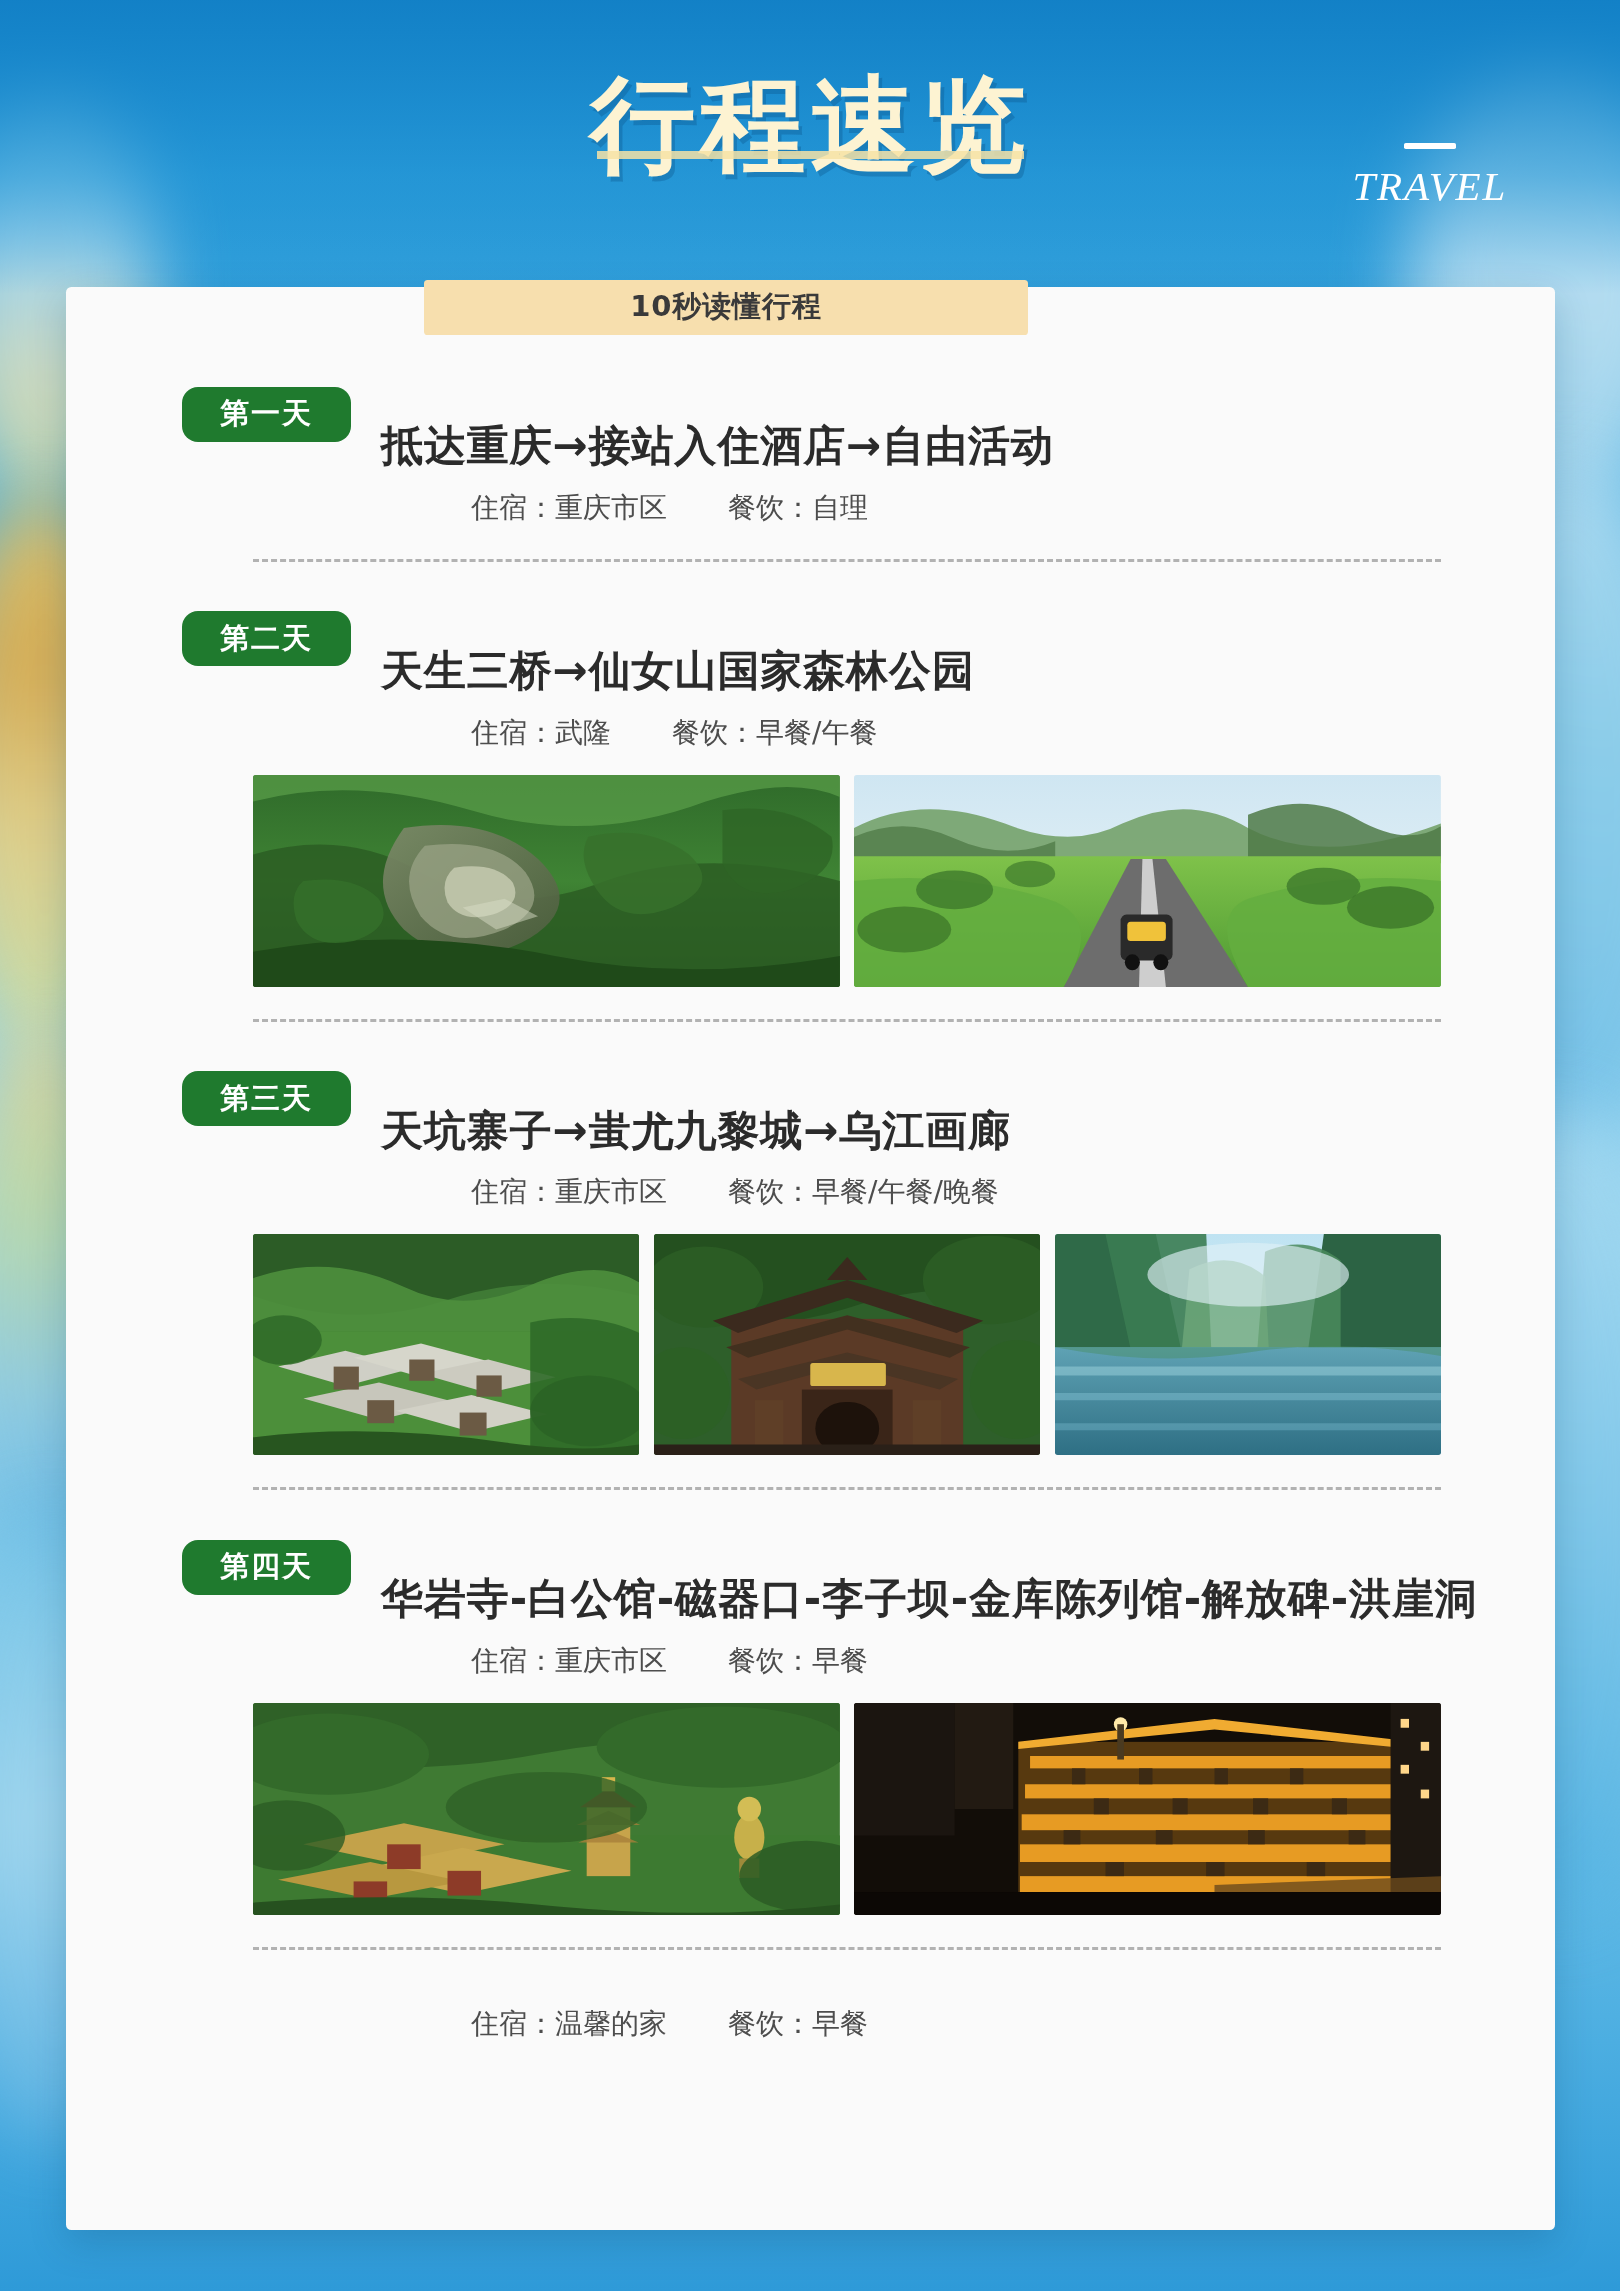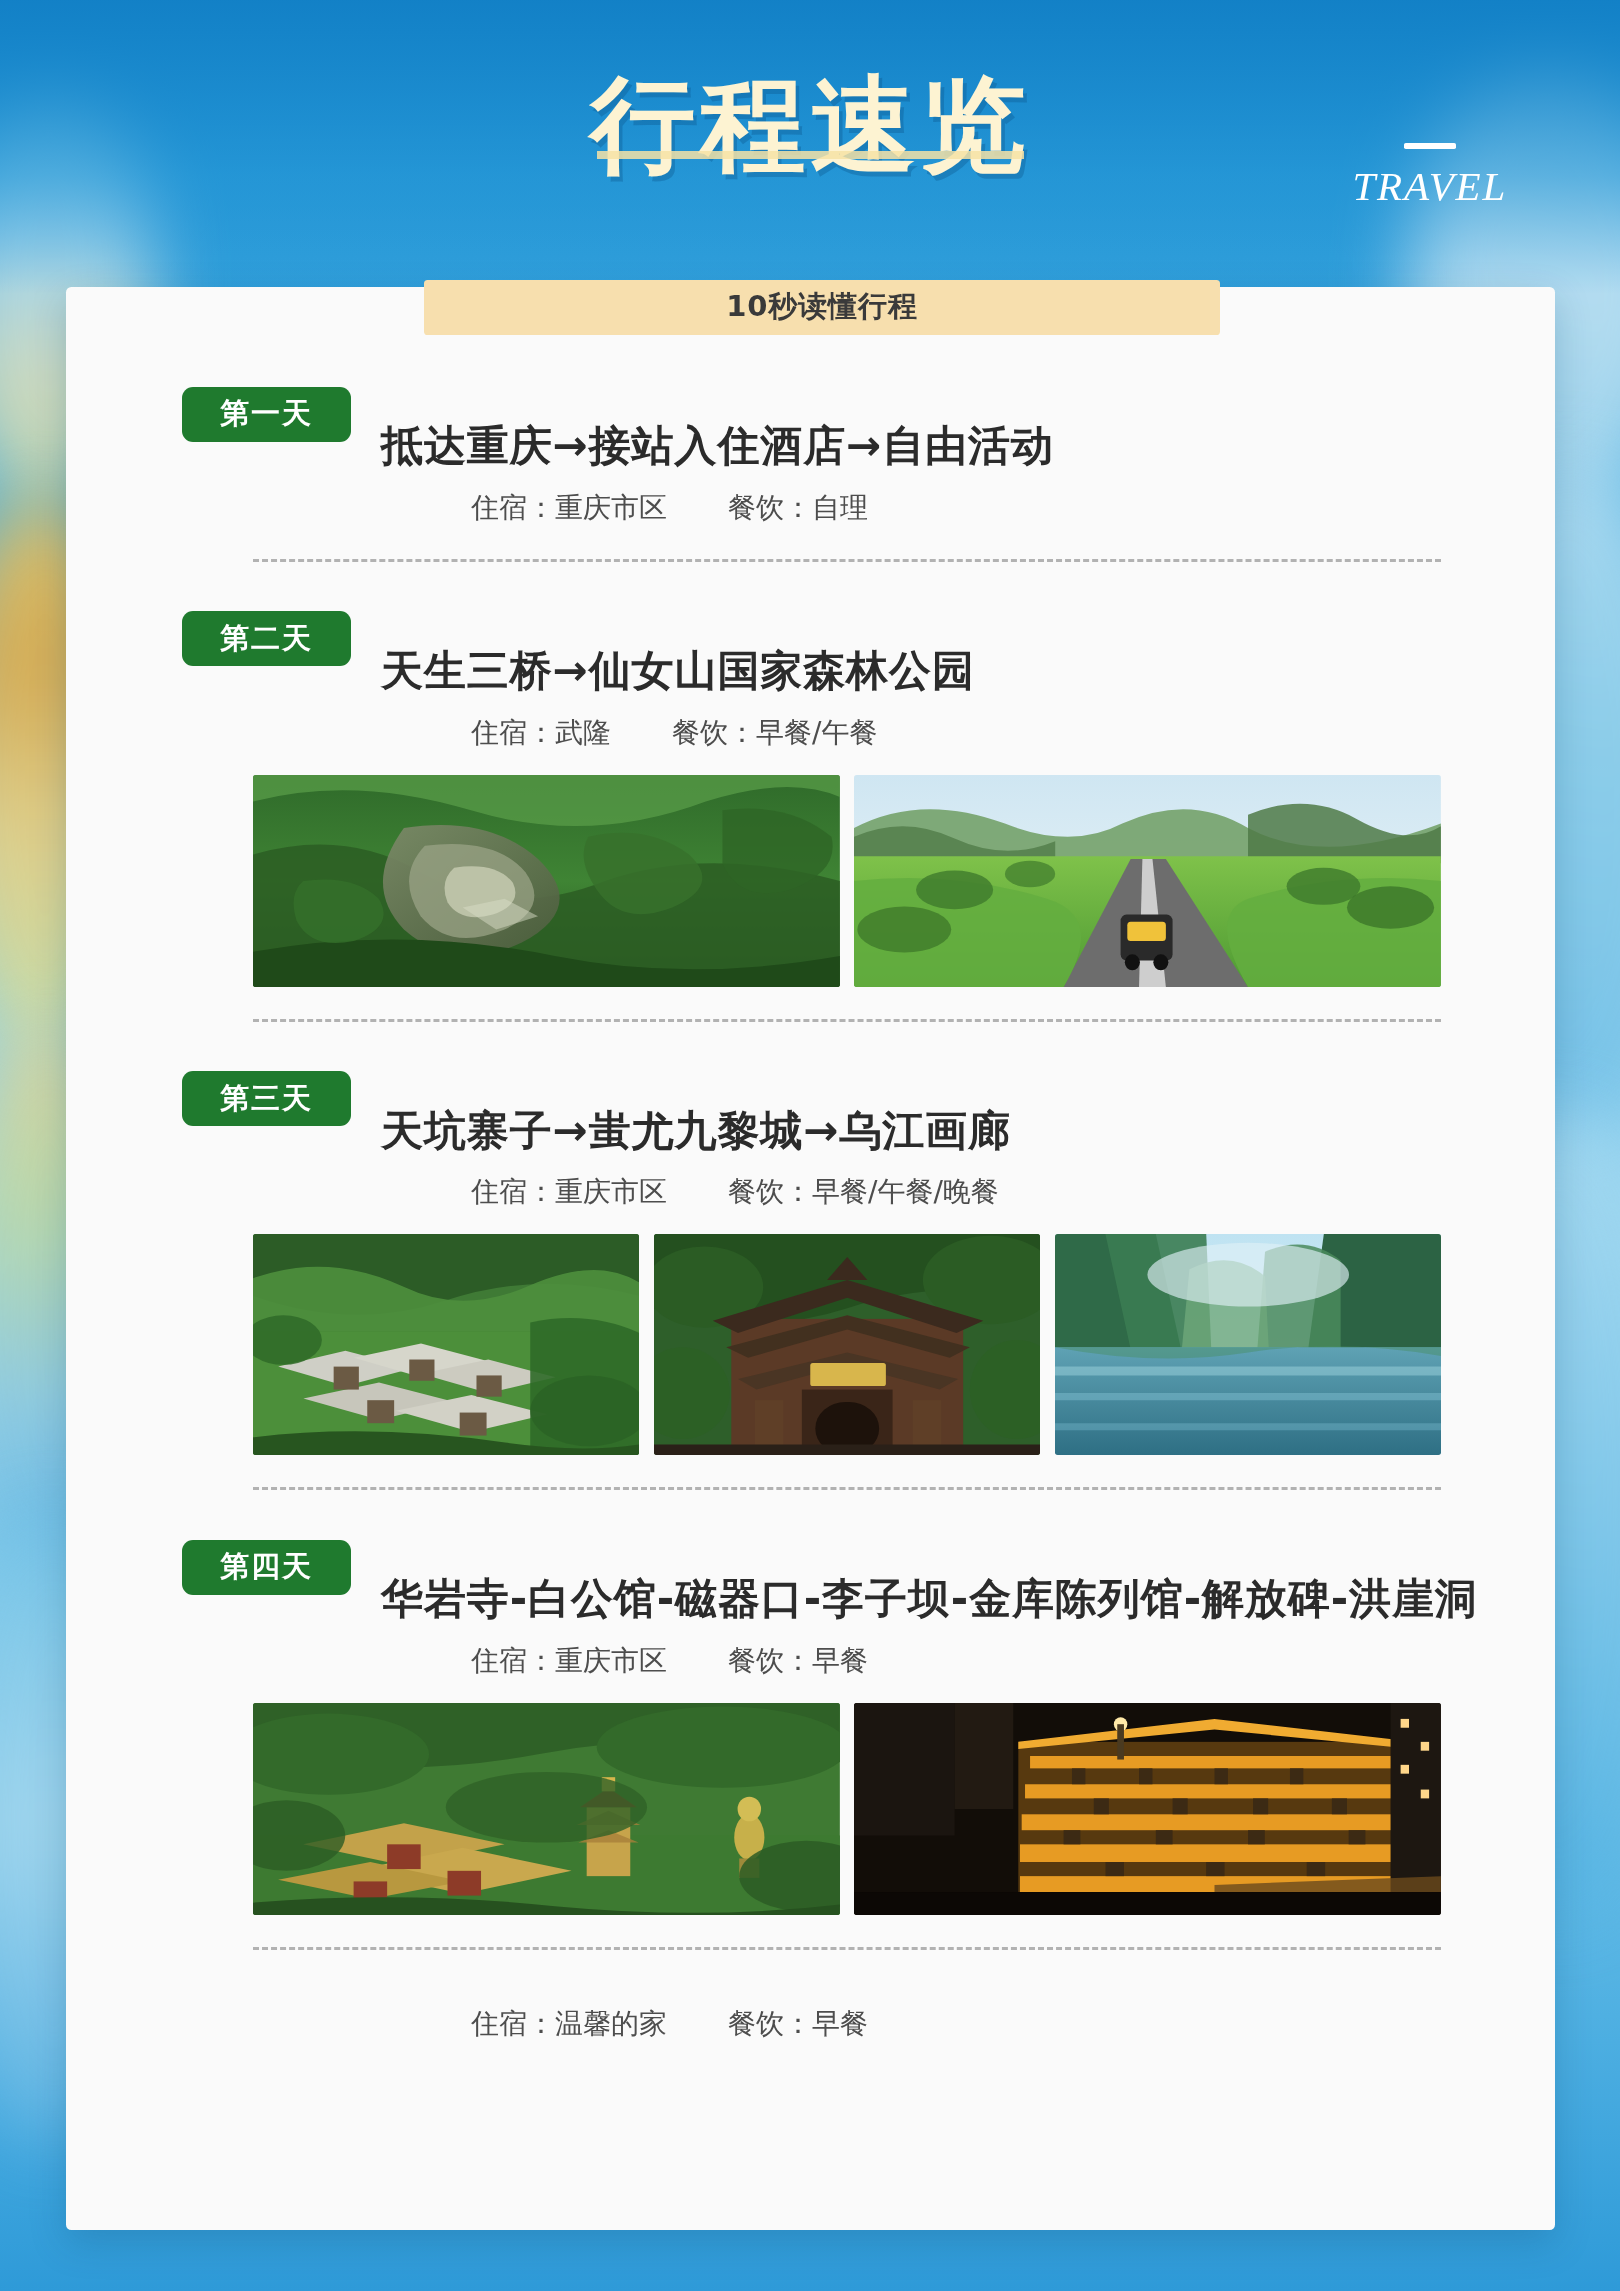--- a/index.html
+++ b/index.html
@@ -126,21 +126,21 @@
     width: 1489px;
     height: 1943px;
     background: #fafafa;
     border-radius: 5.3px;
     box-shadow: 0 12.5px 36px rgba(10,70,110,.22);
   }
   .ribbon {
     position: absolute;
     left: 358px;
     top: -7.1px;
-    width: 796px;
+    width: 604px;
     height: 55px;
     background: #f7dfae;
     border-radius: 3.6px;
     display: flex;
     align-items: center;
     justify-content: center;
   }
   .ribbon-text {
     font-family: "DejaVu Sans", sans-serif;
     font-size: 29px;
@@ -164,21 +164,21 @@
     display: flex;
     align-items: flex-start;
     padding: 0 53px 0 116px;
   }
   .day-badge {
     flex: 0 0 auto;
     margin-top: 10.7px;
     width: 169px;
     height: 55px;
     background: #1f7a2e;
-    border-radius: 11px;
+    border-radius: 16px;
     display: flex;
     align-items: center;
     justify-content: center;
     color: #ffffff;
     font-family: "DejaVu Sans", sans-serif;
     font-size: 29px;
     font-weight: bold;
     letter-spacing: 1.8px;
   }
   .day-title {

